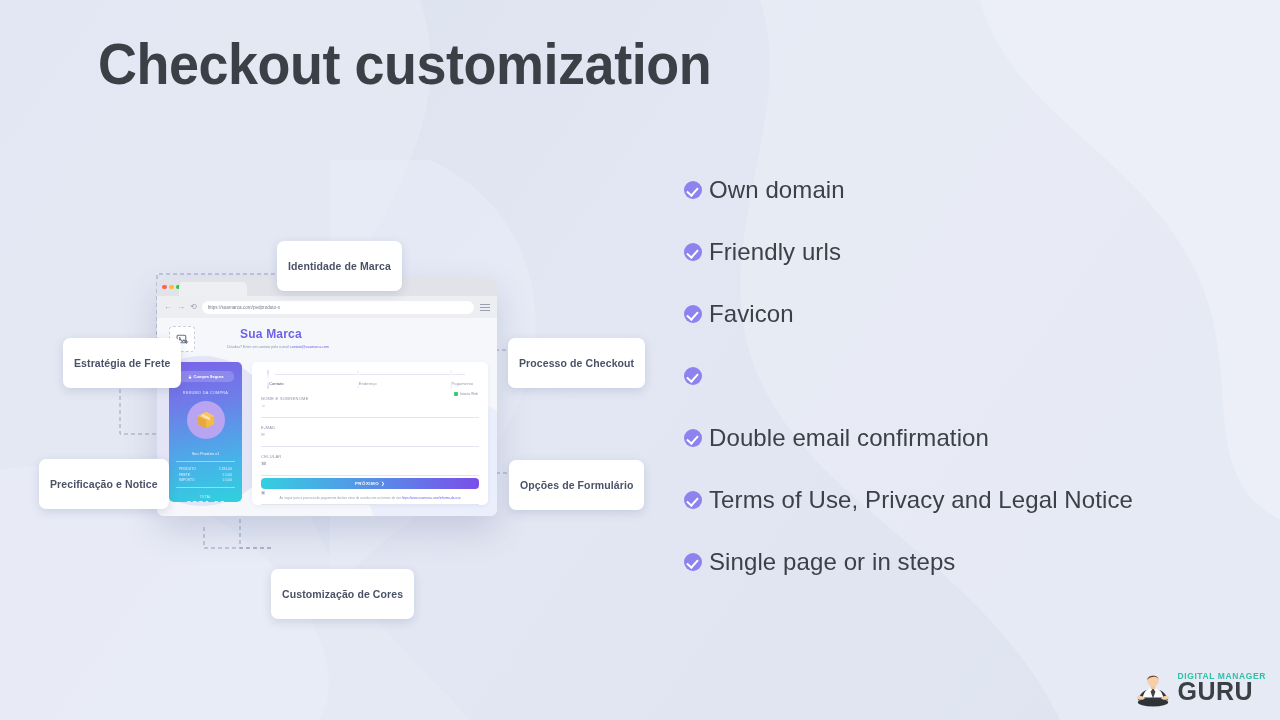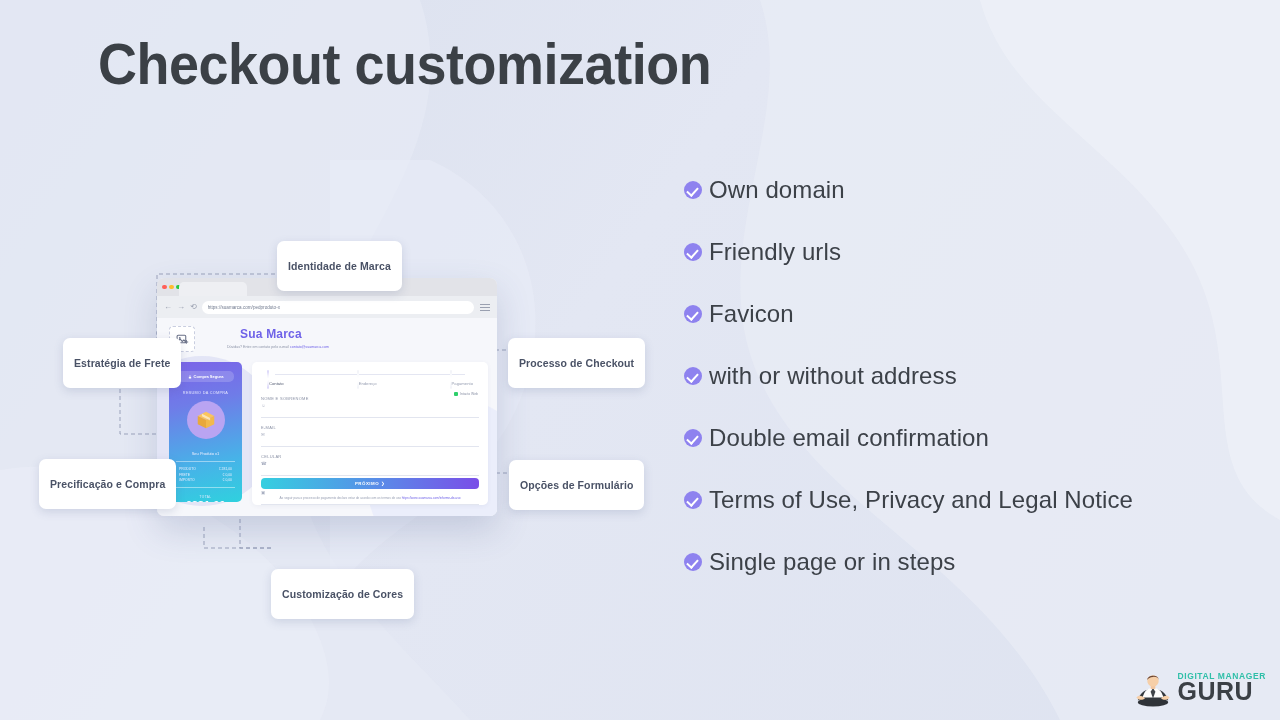--- a/index.html
+++ b/index.html
@@ -165,21 +165,20 @@
   <div class="feat">
     <span class="chk"></span>
     <span class="feat-label">Friendly urls</span>
   </div>
   <div class="feat">
     <span class="chk"></span>
     <span class="feat-label">Favicon</span>
   </div>
   <div class="feat">
     <span class="chk"></span>
-    <span class="feat-label">with or without address</span>
   </div>
   <div class="feat">
     <span class="chk"></span>
     <span class="feat-label">Double email confirmation</span>
   </div>
   <div class="feat">
     <span class="chk"></span>
     <span class="feat-label">Terms of Use, Privacy and Legal Notice</span>
   </div>
   <div class="feat">
@@ -336,21 +335,21 @@
           <span>Ao seguir para o processo de pagamento declaro estar de acordo com os termos de uso</span>
           <b>https://www.suamarca.com/informe-de-uso</b>
         </div>
       </div>
 
     </div>
   </div>
 
   <div class="callout c-brand">Identidade de Marca</div>
   <div class="callout c-frete">Estratégia de Frete</div>
-  <div class="callout c-preco">Precificação e Compra</div>
+  <div class="callout c-preco">Precificação e Notice</div>
   <div class="callout c-cores">Customização de Cores</div>
   <div class="callout c-proc">Processo de Checkout</div>
   <div class="callout c-form">Opções de Formulário</div>
 </div>
 
 <div class="brandlogo">
   <svg width="38" height="40" viewBox="0 0 40 42">
     <ellipse cx="20" cy="36" rx="16" ry="4.5" fill="#2f3338"></ellipse>
     <path d="M4 34 C6 26 12 22 20 22 C28 22 34 26 36 34 Z" fill="#33383d"></path>
     <path d="M9 31 C11 24 14 21 20 21 C26 21 29 24 31 31 Z" fill="#fdfdfd"></path>

